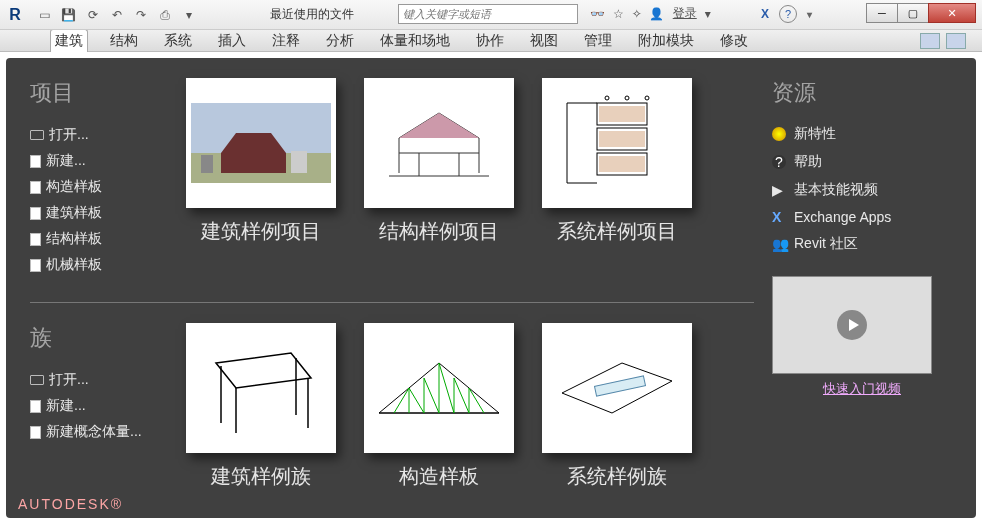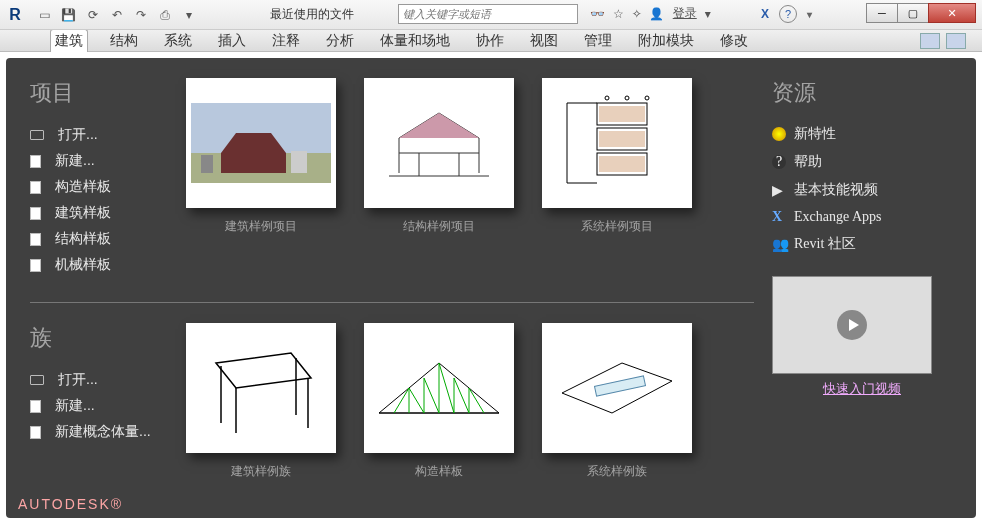--- a/index.html
+++ b/index.html
@@ -20,35 +20,35 @@
     .win-btn.close { width:48px; background:linear-gradient(#e48a84,#c1443a); color:#fff; border-color:#a03028; }
     .ribbon-tabs { height:22px; background:linear-gradient(#f0f0f0,#dcdcdc); border-bottom:1px solid #bbb; display:flex; align-items:center; padding-left:50px; gap:18px; }
     .ribbon-tab { font-size:14px; color:#333; cursor:pointer; padding:2px 4px; }
     .ribbon-tab.active { background:#fff; border:1px solid #aaa; border-bottom:none; border-radius:3px 3px 0 0; }
     .ribbon-extras { margin-left:auto; margin-right:16px; display:flex; gap:6px; }
     .ribbon-extra { width:20px; height:16px; background:#c8d4ea; border:1px solid #8aa; cursor:pointer; }
     .dark-panel { position:relative; margin:6px; height:460px; background:#404040; color:#fff; border-radius:4px; padding:20px 24px; display:flex; }
     .left-col { width:130px; }
     .section-title { font-size:22px; font-weight:300; color:#a3a3a3; margin-bottom:14px; }
     .link-list { list-style:none; }
-    .link-list li { display:flex; align-items:center; gap:14px; padding:4px 0; color:#e8e8e8; font-size:14px; cursor:pointer; }
+    .link-list li { display:flex; align-items:center; gap:5px; padding:4px 0; color:#e8e8e8; font-size:14px; cursor:pointer; }
     .fi { width:14px; height:10px; display:inline-block; }
     .fi.folder { border:1px solid #bbb; border-radius:1px; position:relative; }
     .fi.doc { width:11px; height:13px; border:1px solid #bbb; background:#fff; }
     .thumbs { display:flex; gap:28px; margin-left:26px; }
     .thumb-block { text-align:center; }
     .thumb { width:150px; height:130px; background:#fff; box-shadow:4px 6px 10px rgba(0,0,0,0.5); margin-bottom:10px; display:flex; align-items:center; justify-content:center; cursor:pointer; }
-    .thumb-label { color:#a3a3a3; font-size:12px; }
+    .thumb-label { color:#e5e5e5; font-size:20px; }
     .mid-area { flex:1; }
     .row { display:flex; margin-bottom:24px; }
     .divider { border-top:1px solid #777; margin:8px 0 20px 0; }
     .right-col { width:180px; margin-left:18px; }
     .right-col .section-title { margin-bottom:12px; }
     .res-list { list-style:none; }
-    .res-list li { display:flex; align-items:center; gap:8px; padding:5px 0; color:#e8e8e8; font-size:14px; cursor:pointer;font-family:Liberation Serif, serif; }
+    .res-list li { display:flex; align-items:center; gap:8px; padding:5px 0; color:#e8e8e8; font-size:14px; cursor:pointer; }
     .bullet { width:14px; height:14px; border-radius:50%; display:inline-block; }
     .video-thumb { width:160px; height:98px; background:#ddd; border:1px solid #888; margin-top:18px; display:flex; align-items:center; justify-content:center; }
     .play { width:30px; height:30px; background:#888; border-radius:50%; display:flex; align-items:center; justify-content:center; }
     .play::after { content:""; border-left:10px solid #fff; border-top:6px solid transparent; border-bottom:6px solid transparent; margin-left:3px; }
     .video-link { text-align:center; text-decoration:underline; color:#f0abfc; font-size:13px; margin-top:6px; cursor:pointer; }
     .footer { position:absolute; bottom:6px; left:12px; color:#fca5a5; font-size:14px; letter-spacing:2px; }
     svg { display:block; }
   </style>
 </head>
 <body>

